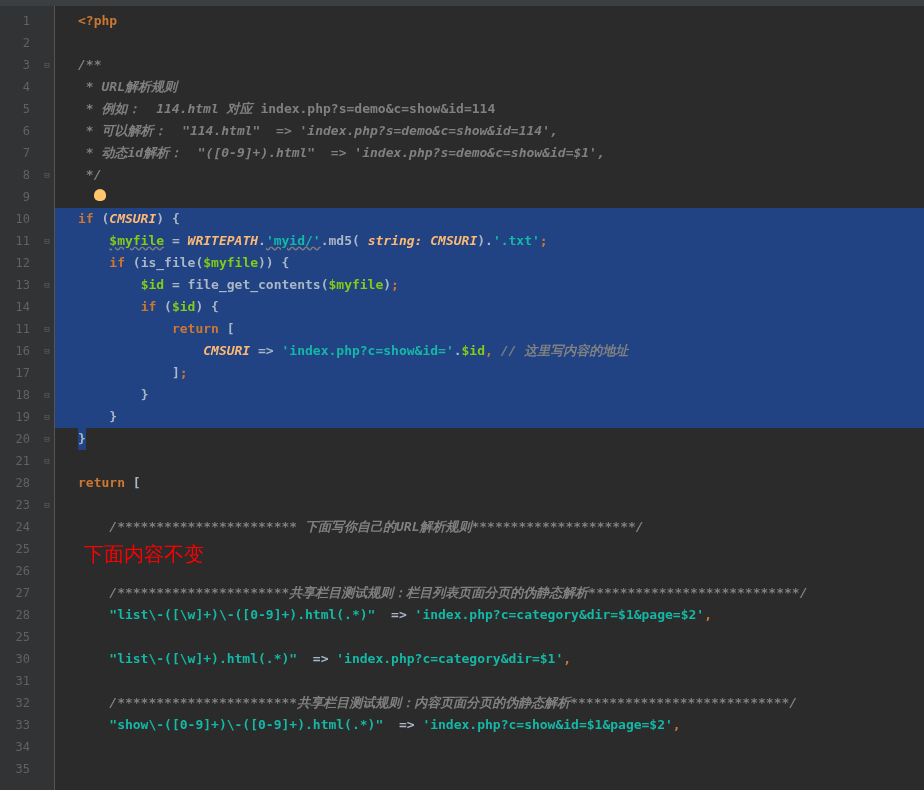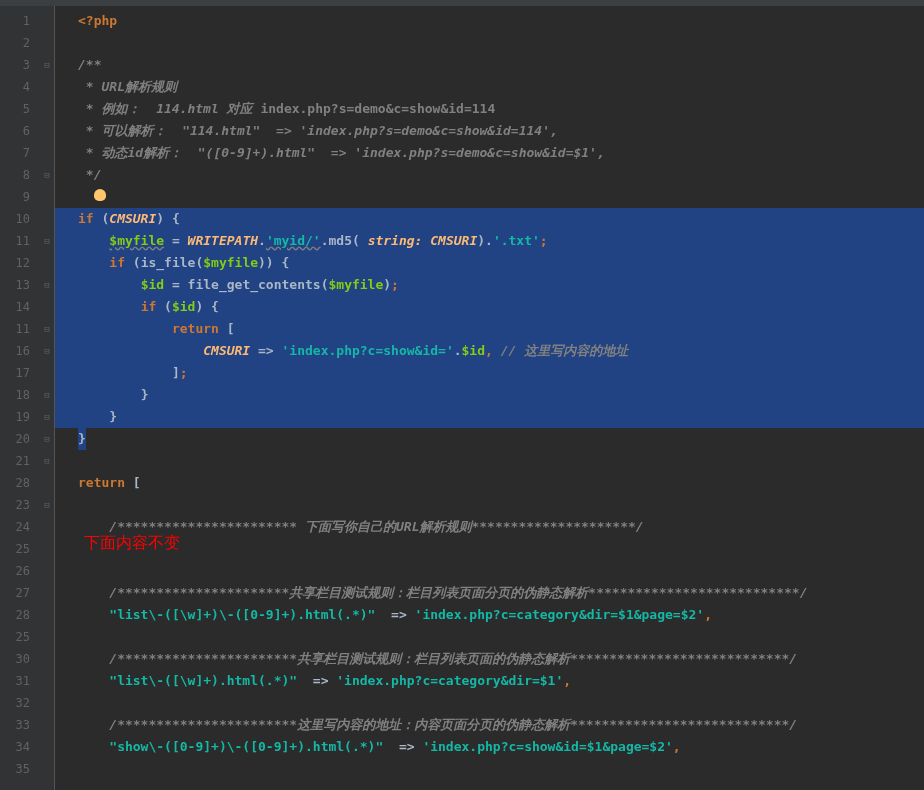--- a/index.html
+++ b/index.html
@@ -73,25 +73,26 @@
     .const-ital { color: #fdba74; font-style: italic; }
     .plain { color: #a9b7c6; }
     .paren { color: #a9b7c6; }
     .semicolon { color: #cc7832; }
     .type-hint { color: #fdba74; font-style: italic; }
     .underline-wavy { text-decoration: underline wavy #808080; }
     
     .red-overlay {
       position: absolute;
       color: #ff0000;
-      font-size: 16px;
+      font-size: 20px;
       font-weight: normal;
       font-family: Liberation Mono, monospace;
       pointer-events: none;
       z-index: 10;
+      margin-top: 8px;
     }
     
     .bulb-icon {
       width: 12px;
       height: 12px;
       display: inline-block;
       background: #ffc66d;
       border-radius: 50% 50% 40% 40%;
       position: relative;
     }
@@ -207,21 +208,20 @@
     <div class="code-line"><span class="paren" style="background:#214283;display:inline-block">}</span></div>
     <div class="code-line"></div>
     <div class="code-line"><span class="kw">return</span><span class="paren"> [</span></div>
     <div class="code-line"></div>
     <div class="code-line">    <span class="comment">/*********************** 下面写你自己的URL解析规则*********************/</span></div>
     <div class="code-line"></div>
     <div class="code-line"></div>
     <div class="code-line">    <span class="comment">/**********************共享栏目测试规则：栏目列表页面分页的伪静态解析***************************/</span></div>
     <div class="code-line">    <span class="str">"list\-([\w]+)\-([0-9]+).html(.*)"</span><span class="plain">  =&gt; </span><span class="str">'index.php?c=category&amp;dir=$1&amp;page=$2'</span><span class="semicolon">,</span></div>
     <div class="code-line"></div>
-    <div class="code-line">    <span class="comment">/***********************共享栏目测试规则：栏目列表页面的伪静态解析****************************/</span></div>
     <div class="code-line">    <span class="str">"list\-([\w]+).html(.*)"</span><span class="plain">  =&gt; </span><span class="str">'index.php?c=category&amp;dir=$1'</span><span class="semicolon">,</span></div>
     <div class="code-line"></div>
-    <div class="code-line">    <span class="comment">/***********************这里写内容的地址：内容页面分页的伪静态解析****************************/</span></div>
+    <div class="code-line">    <span class="comment">/***********************共享栏目测试规则：内容页面分页的伪静态解析****************************/</span></div>
     <div class="code-line">    <span class="str">"show\-([0-9]+)\-([0-9]+).html(.*)"</span><span class="plain">  =&gt; </span><span class="str">'index.php?c=show&amp;id=$1&amp;page=$2'</span><span class="semicolon">,</span></div>
 
     <div class="red-overlay" style="left: 30px; top: 527px;">下面内容不变</div>
   </div>
 </div>
 
 </body></html>

